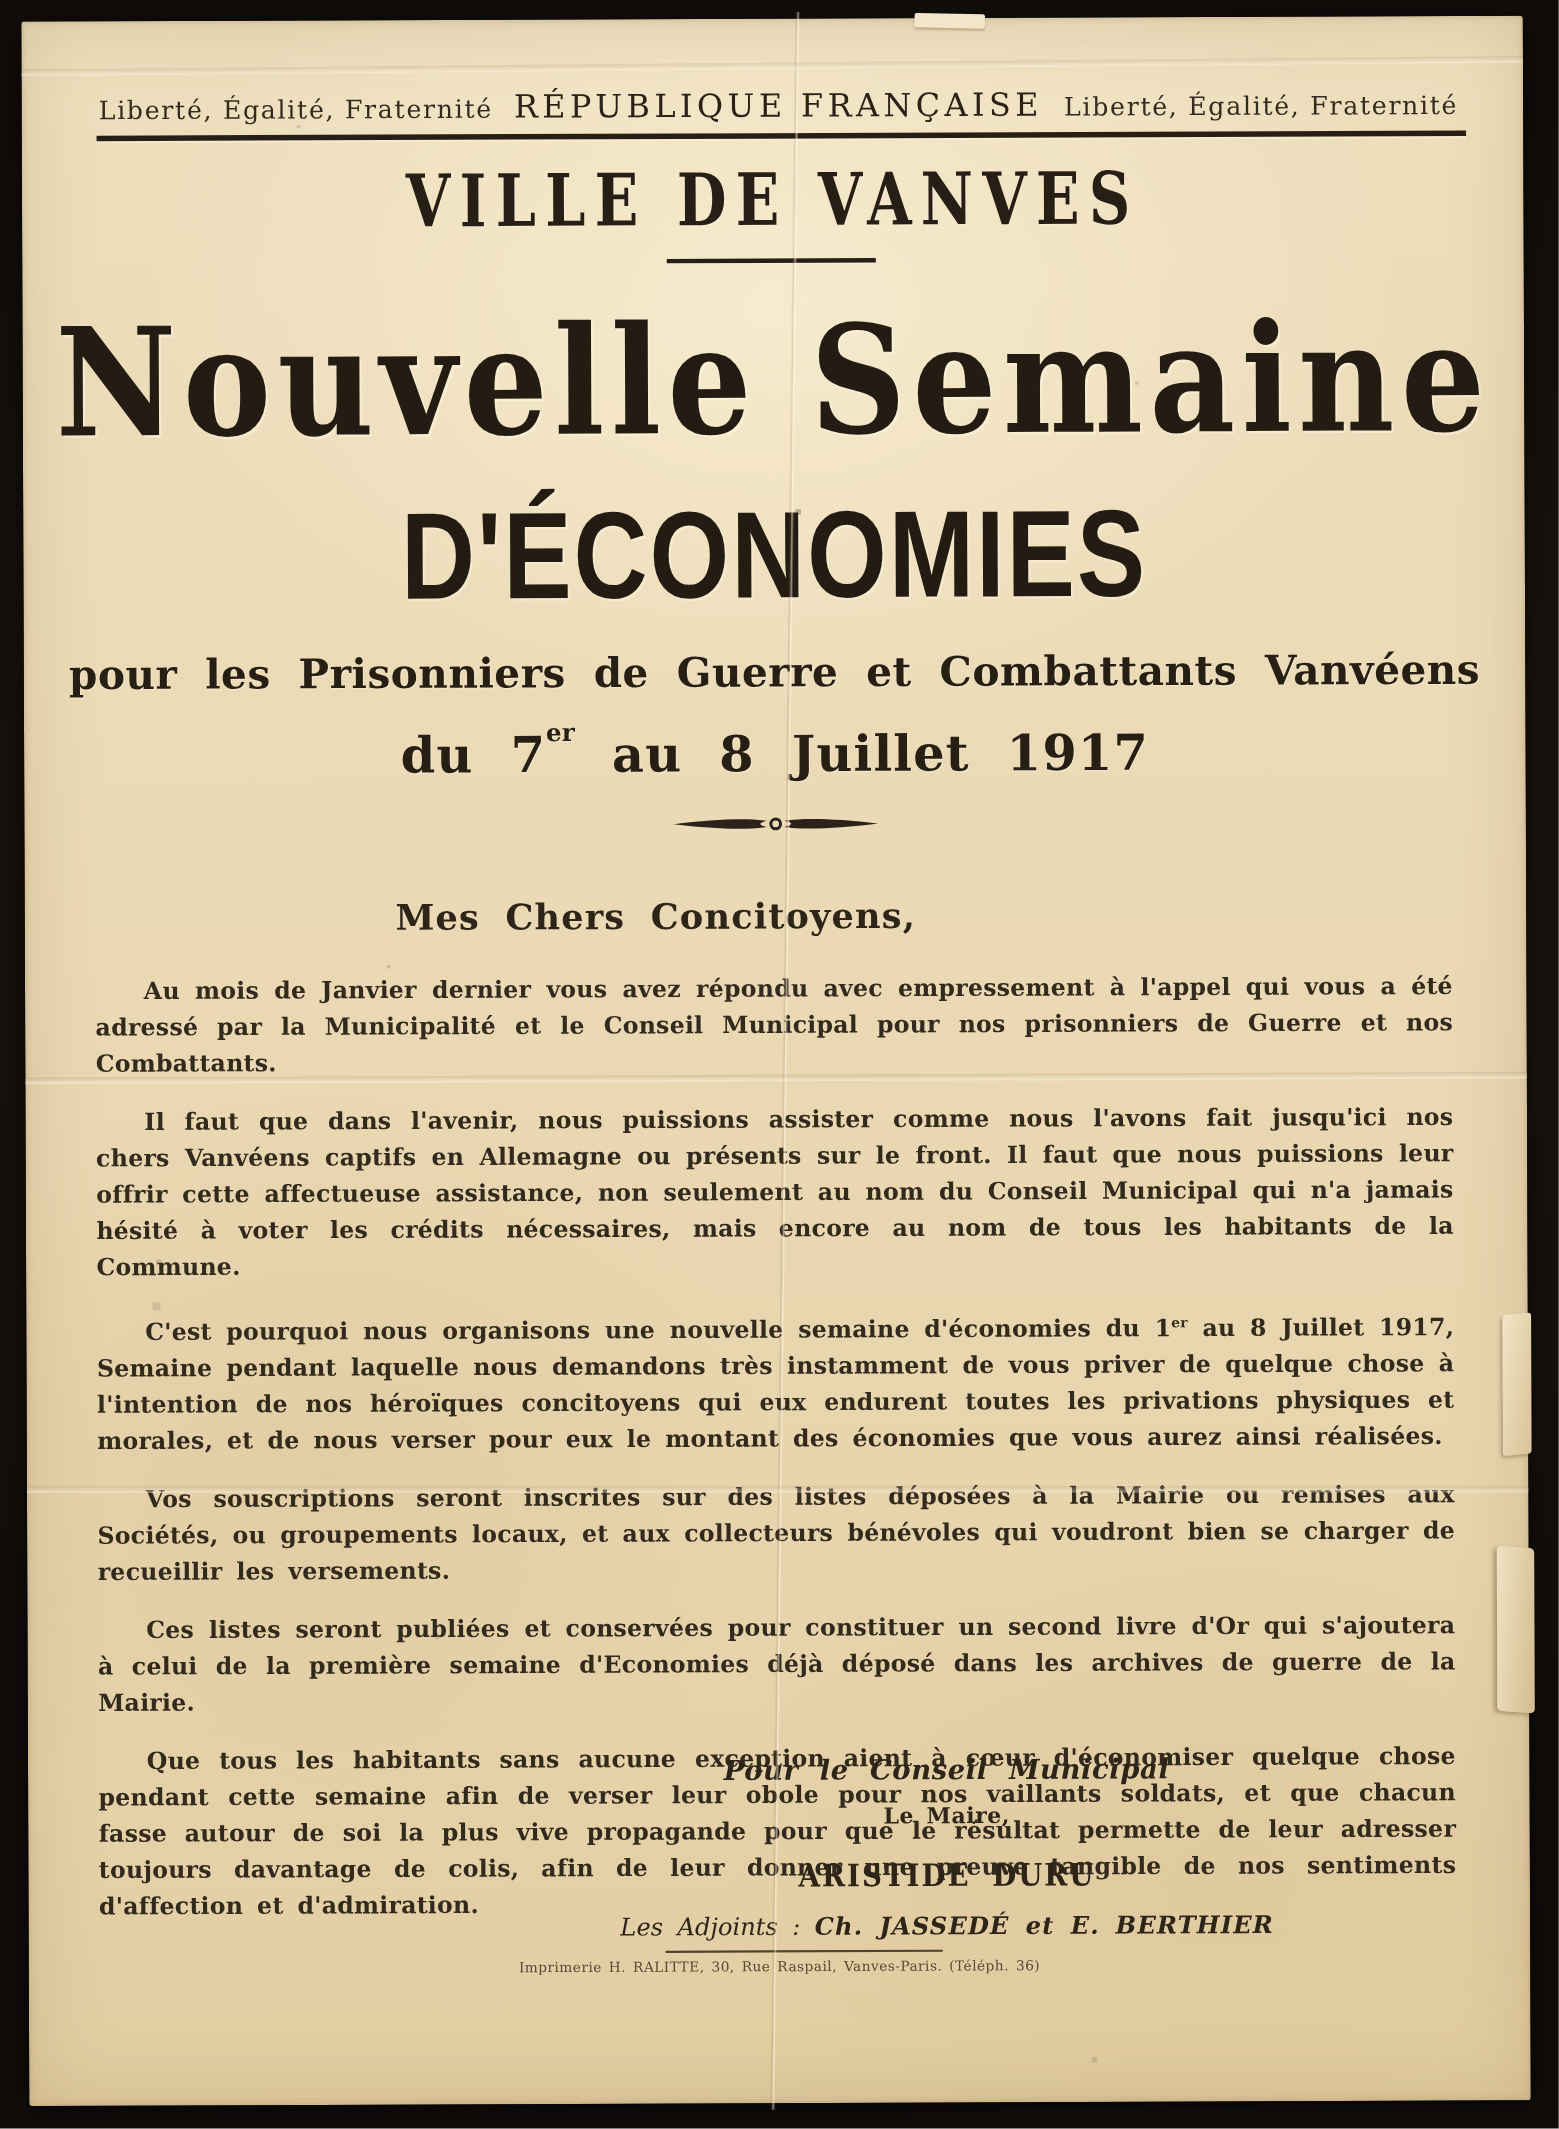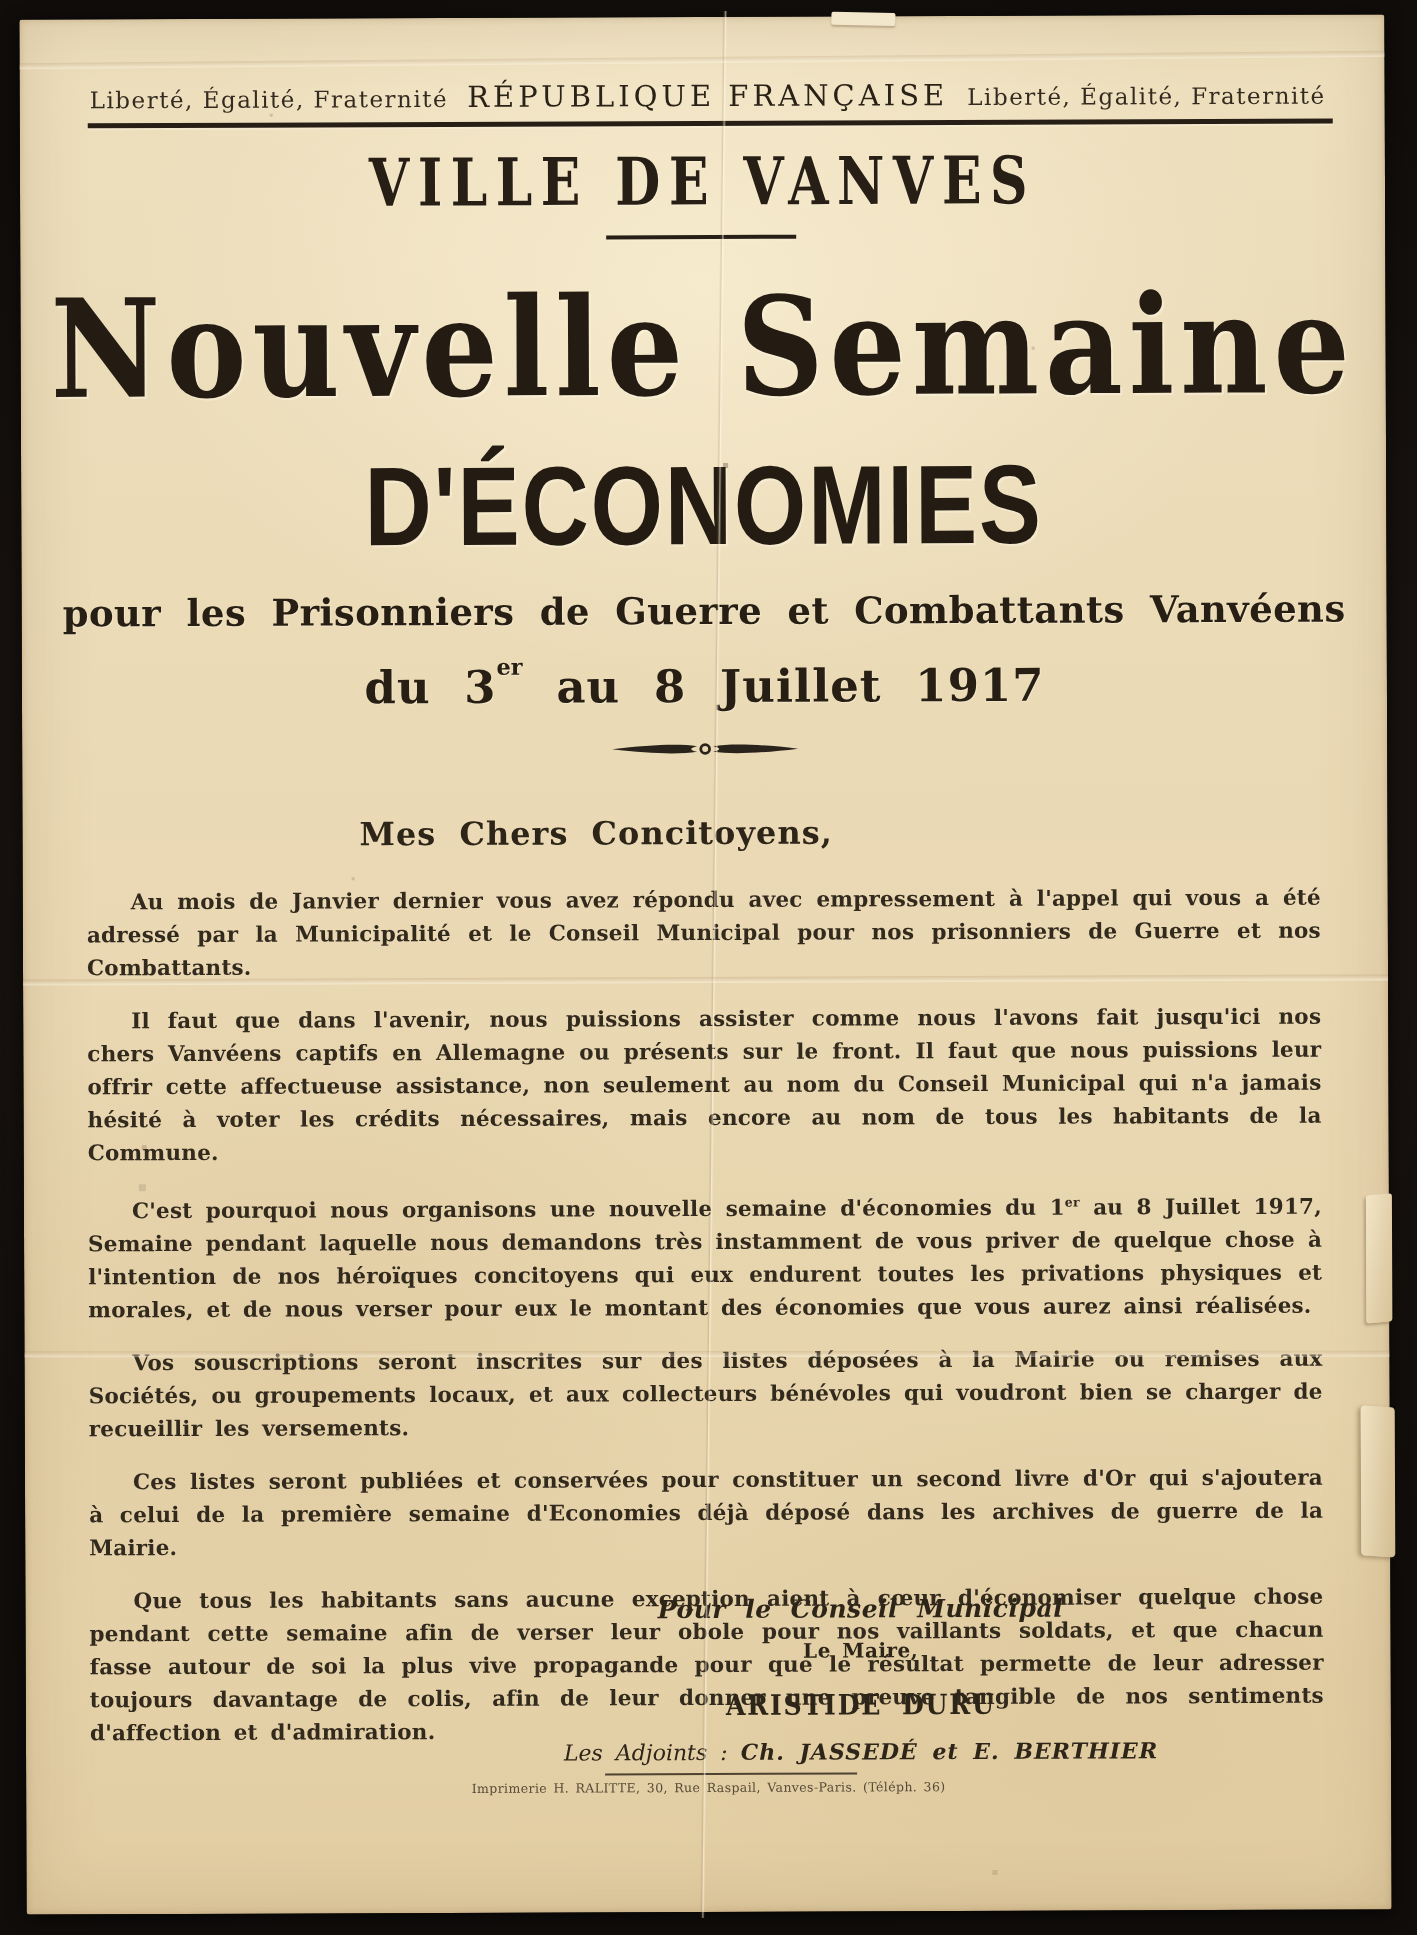--- a/index.html
+++ b/index.html
@@ -106,21 +106,21 @@
     <span class="motto">Liberté, Égalité, Fraternité</span>
   </div>
   <div class="header-rule"></div>
 
   <div class="abs city">VILLE DE VANVES</div>
   <div class="city-rule"></div>
 
   <div class="abs title-main">Nouvelle Semaine</div>
   <div class="abs title-econ">D'ÉCONOMIES</div>
   <div class="abs subtitle">pour les Prisonniers de Guerre et Combattants Vanvéens</div>
-  <div class="abs date-line"><span>du 3</span><sup>er</sup><span> au 8 Juillet 1917</span></div>
+  <div class="abs date-line"><span>du 7</span><sup>er</sup><span> au 8 Juillet 1917</span></div>
 
   <svg class="ornament" viewBox="0 0 192 20" xmlns="http://www.w3.org/2000/svg">
     <path fill="#2a231c" d="M3,10 C40,5.5 70,4.5 88,7.2 C80,9.2 80,10.8 88,12.8 C70,15.5 40,14.5 3,10 Z"></path>
     <path fill="#2a231c" d="M189,10 C152,5.5 122,4.5 104,7.2 C112,9.2 112,10.8 104,12.8 C122,15.5 152,14.5 189,10 Z"></path>
     <circle cx="96" cy="10" r="4.4" fill="none" stroke="#2a231c" stroke-width="2.8"></circle>
   </svg>
 
   <div class="salutation">Mes Chers Concitoyens,</div>
 
   <div class="bodytext">

